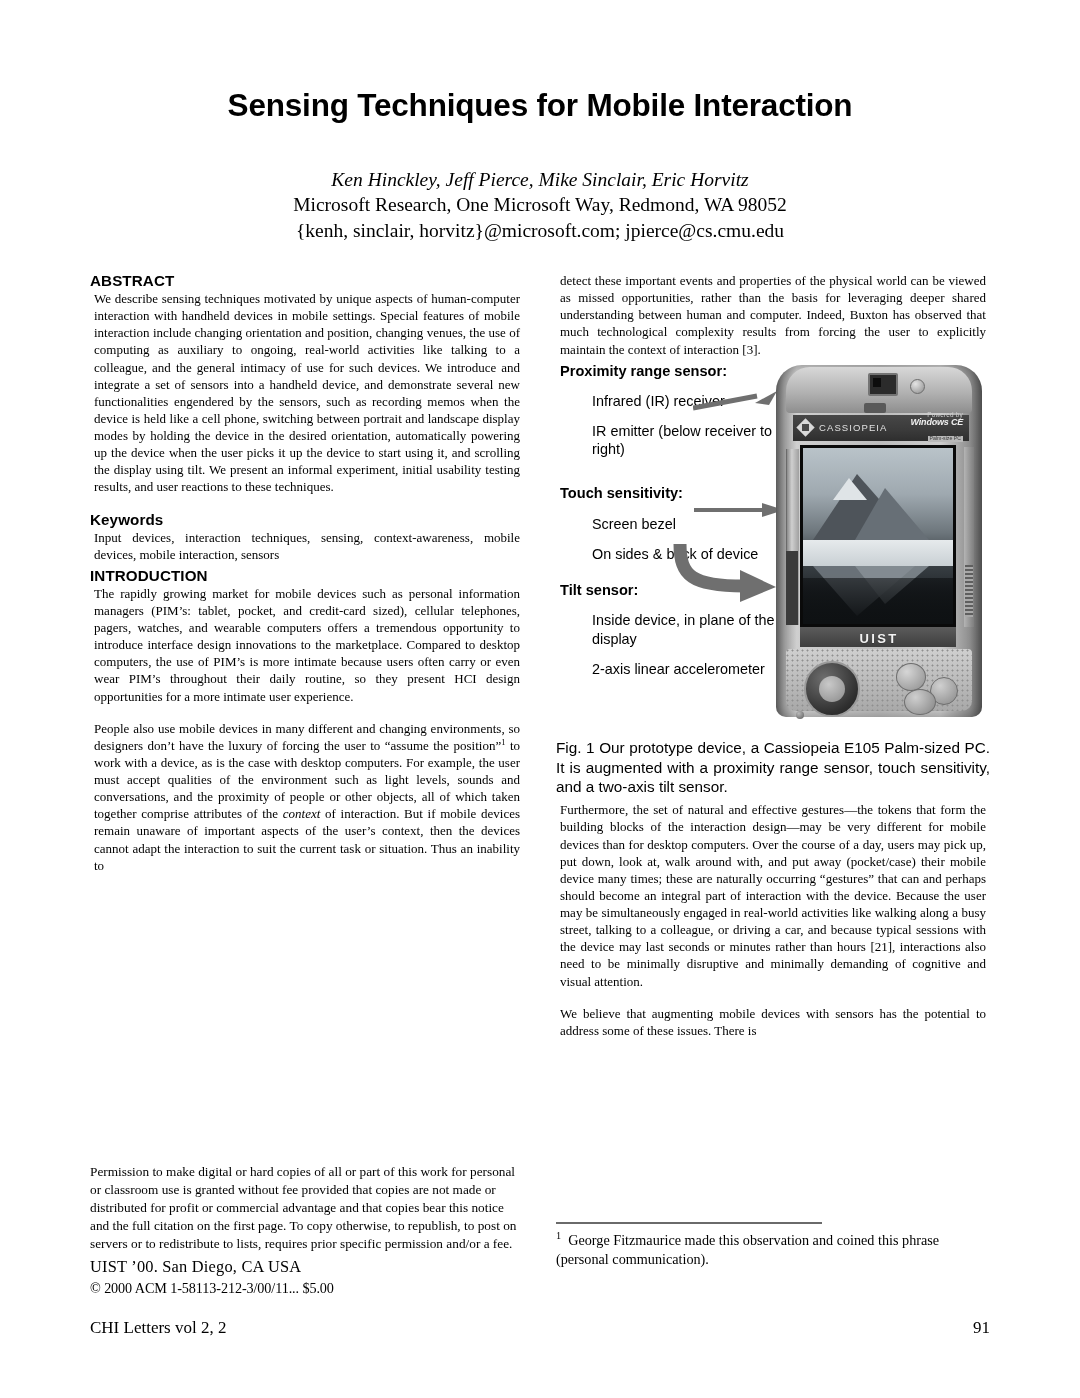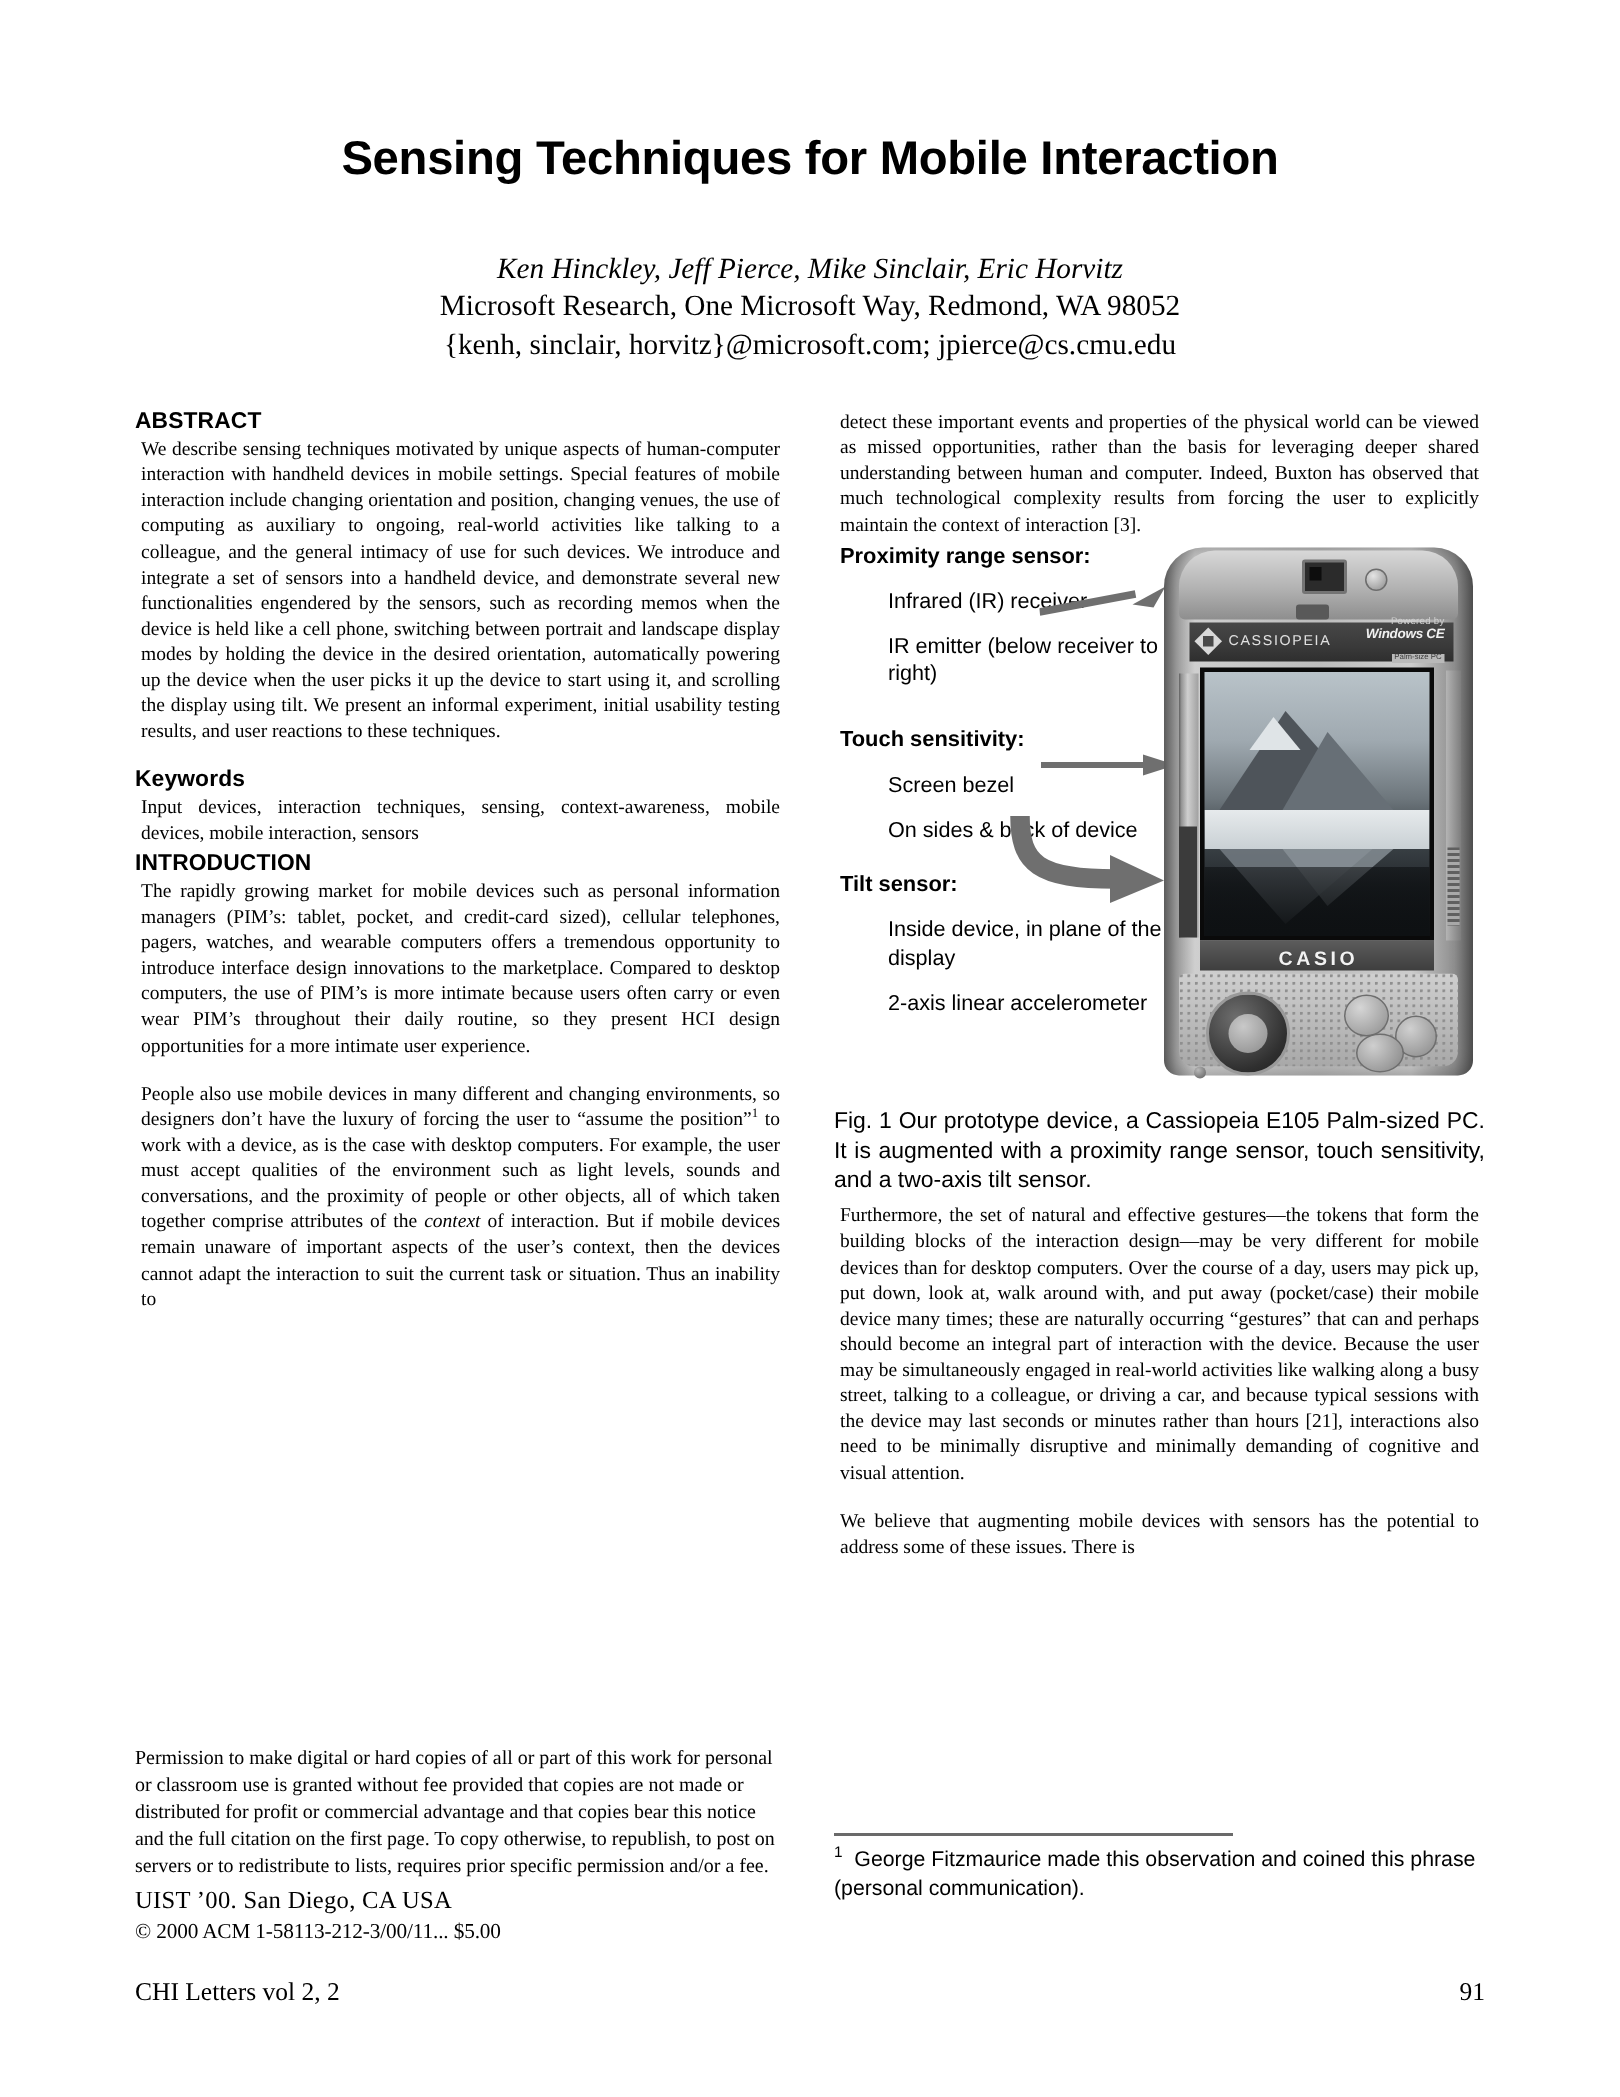--- a/index.html
+++ b/index.html
@@ -501,21 +501,21 @@
     top: 1222px;
     width: 434px;
   }
   .footnote-rule {
     width: 266px;
     height: 2px;
     background: #6a6a6a;
     margin-bottom: 7px;
   }
   .footnote-text {
-    font-family: Liberation Sans, sans-serif;
+    font-family: Liberation Serif, serif;
     font-size: 14.2px;
     line-height: 1.33;
   }
   .footnote-text sup { font-size: 0.72em; }
 
   
   .footer {
     position: absolute;
     left: 90px;
     top: 1318px;
@@ -628,21 +628,21 @@
               <div class="mtn2"></div>
               <div class="mtn-snow"></div>
               <div class="water"></div>
               <div class="mtn-refl"></div>
               <div class="mtn-refl2"></div>
               <div class="screen-dark"></div>
             </div>
           </div>
 
           <div class="casio-logo-bg"></div>
-          <div class="casio-logo">CASIO</div>
+          <div class="casio-logo">UIST</div>
 
           <div class="dev-bottom">
             <div class="dpad-outer">
               <div class="dpad-inner"></div>
             </div>
             <div class="btn-a"></div>
             <div class="btn-b"></div>
             <div class="btn-c"></div>
             <div class="small-dot"></div>
           </div>

